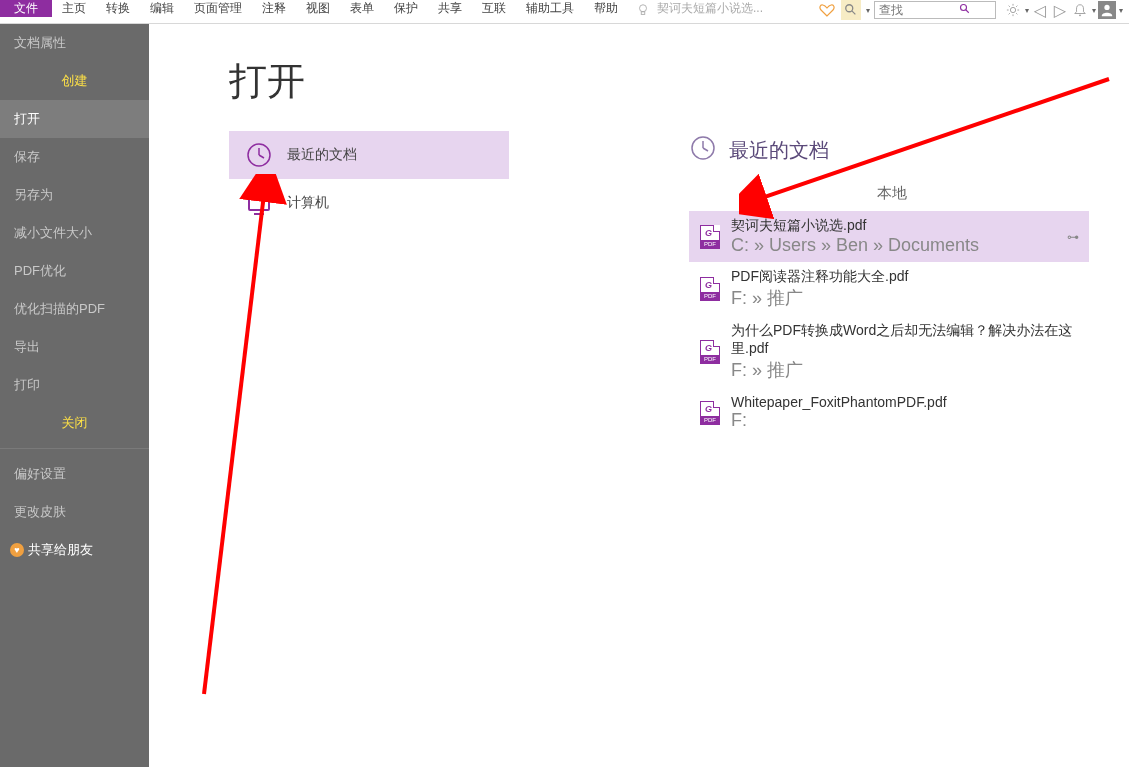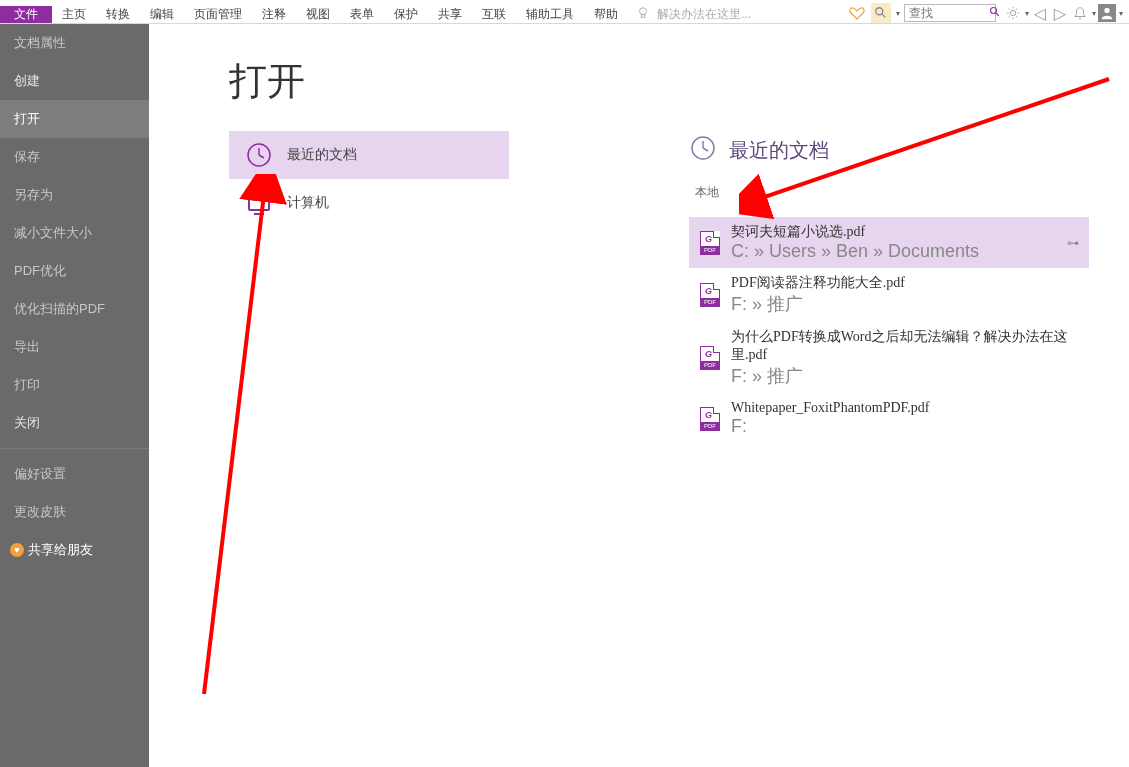--- a/index.html
+++ b/index.html
@@ -1,62 +1,62 @@
 <!DOCTYPE html>
 <html><head>
   <meta charset="utf-8">
   <style>
     * { margin: 0; padding: 0; box-sizing: border-box; font-family: "Microsoft YaHei", "Segoe UI", sans-serif; }
     body { width: 1129px; height: 767px; background: #fff; overflow: hidden; position: relative; }
 
     
-    .menubar { height: 24px; background: #fff; display: flex; align-items: flex-end; border-bottom: 1px solid #d8d8d8; }
+    .menubar { height: 24px; background: #fff; display: flex; align-items: flex-start; border-bottom: 1px solid #d8d8d8; }
     .menu-file { background: #8e2da0; color: #fff; padding: 0 14px; font-size: 12px; display: flex; align-items: center; }
     .menu-item { color: #444; padding: 0 10px; font-size: 12px; display: flex; align-items: center; cursor: pointer; }
     .menu-sep { width: 1px; background: #d8d8d8; margin: 3px 2px; }
     .menu-right { margin-left: auto; display: flex; align-items: center; gap: 4px; padding-right: 6px; }
     .hint-text { color: #aaa; font-size: 12px; margin-left: 4px; }
 
     .heart-icon-svg { width: 16px; height: 16px; }
     .mini-icon-btn { width: 20px; height: 20px; display: flex; align-items: center; justify-content: center; cursor: pointer; }
-    .search-box { display: flex; align-items: center; border: 1px solid #bbb; height: 18px; width: 92px; background: #fff; }
+    .search-box { display: flex; align-items: center; border: 1px solid #bbb; height: 18px; width: 122px; background: #fff; }
     .search-input { border: none; outline: none; font-size: 12px; width: 80px; padding: 0 4px; color: #666; }
     .search-mag { color: #8e2da0; font-size: 11px; padding: 0 4px; }
 
     .toolbar-icons { display: flex; align-items: center; gap: 2px; margin-left: 4px; }
     .tool-i { width: 18px; height: 18px; display: flex; align-items: center; justify-content: center; color: #999; cursor: pointer; }
 
     
     .main { display: flex; height: calc(100% - 24px); gap: 40px; }
     .sidebar { width: 149px; background: #6a6a6a; color: #d0d0d0; display: flex; flex-direction: column; font-size: 13px; }
     .side-item { padding: 10px 14px; cursor: pointer; color: #c8c8c8; }
     .side-item.active { background: #7d7d7d; color: #fff; }
-    .side-item.white { color: #e5e5e5; }
+    .side-item.white { color: #fde047; text-align: center; }
     .side-sep { height: 1px; background: #7a7a7a; margin: 6px 0; }
     .side-share { display: flex; align-items: center; gap: 4px; padding: 10px 10px; color: #fff; cursor: pointer; }
     .share-badge { width: 14px; height: 14px; border-radius: 50%; background: #f0a040; display: flex; align-items: center; justify-content: center; font-size: 9px; color: #fff; }
 
     .content { flex: 1; padding: 32px 40px; position: relative; overflow: hidden; }
     .page-title { font-size: 38px; font-weight: 300; color: #333; margin-bottom: 24px; }
 
     .open-options { width: 280px; }
     .opt-row { display: flex; align-items: center; gap: 14px; padding: 10px 16px; cursor: pointer; font-size: 14px; color: #444; }
     .opt-row.selected { background: #e7d5ef; }
     .opt-icon { width: 28px; height: 28px; display: flex; align-items: center; justify-content: center; }
 
     .recent-panel { position: absolute; left: 500px; top: 110px; right: 40px; }
     .recent-header { display: flex; align-items: center; gap: 12px; margin-bottom: 18px; }
     .recent-title { font-size: 20px; color: #5b4a7a; font-weight: 400; }
-    .section-label { font-size: 12px; color: #666; margin-bottom: 16px; margin-left: 6px;}
+    .section-label { font-size: 15px; color: #666; margin-bottom: 8px; margin-left: 6px; text-align: center;}
 
     .file-item { display: flex; align-items: center; gap: 10px; padding: 6px 10px; cursor: pointer; }
     .file-item.selected { background: #e7d5ef; }
     .file-icon { width: 22px; height: 28px; display: flex; align-items: center; justify-content: center; flex-shrink: 0; }
     .file-info { display: flex; flex-direction: column; }
-    .file-name { font-size: 14px; color: #333; font-family: Liberation Serif, serif; }
+    .file-name { font-size: 14px; color: #333; }
     .file-path { font-size: 18px; color: #888; }
     .file-pin { margin-left: auto; color: #888; font-size: 12px; }
 
     
     .arrow { position: absolute; pointer-events: none; }
 
     
     .pdf-rect { border: 1px solid #8e2da0; width: 20px; height: 24px; position: relative; background: #fff; }
     .pdf-rect::before { content: ""; position: absolute; top: -1px; right: -1px; width: 6px; height: 6px; background: #fff; border-left: 1px solid #8e2da0; border-bottom: 1px solid #8e2da0; }
     .pdf-g { position: absolute; top: 2px; left: 4px; font-size: 9px; color: #8e2da0; font-style: italic; font-weight: bold;}
@@ -92,21 +92,21 @@
   <div class="menu-item">互联</div>
   <div class="menu-item">辅助工具</div>
   <div class="menu-item">帮助</div>
   <div class="menu-sep"></div>
   <div class="mini-icon-btn">
     <svg class="bulb" viewBox="0 0 16 16">
         <circle cx="8" cy="6" r="4" fill="none" stroke="#aaa" stroke-width="1"></circle>
         <rect x="6" y="10" width="4" height="3" fill="none" stroke="#aaa" stroke-width="1"></rect>
       </svg>
   </div>
-  <span class="hint-text">解决办法在这里...</span>
+  <span class="hint-text">契诃夫短篇小说选...</span>
 
   <div class="menu-right">
     <div class="mini-icon-btn">
       <svg class="heart-icon-svg" viewBox="0 0 16 16">
           <path d="M8 14 L2 8 C0 6 1 2 4 3 C6 3.5 8 6 8 6 C8 6 10 3.5 12 3 C15 2 16 6 14 8 Z" fill="#fff" stroke="#f0a040" stroke-width="1.2"></path>
         </svg>
     </div>
     <div class="mini-icon-btn" style="background:#f7ecc5;">
       <svg width="14" height="14" viewBox="0 0 16 16">
           <circle cx="6" cy="6" r="4" fill="none" stroke="#888" stroke-width="1.5"></circle>

